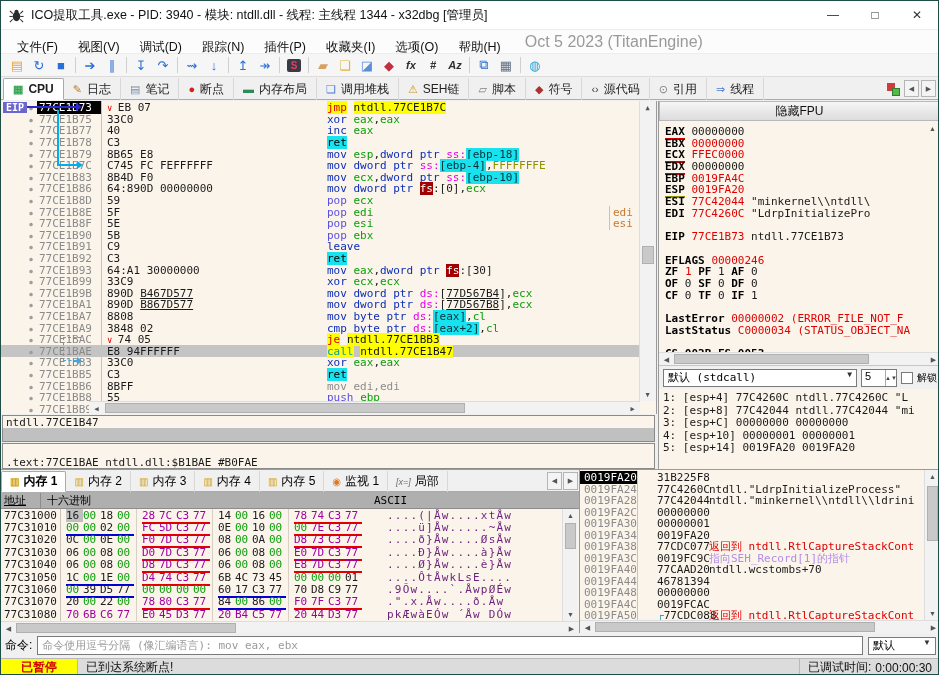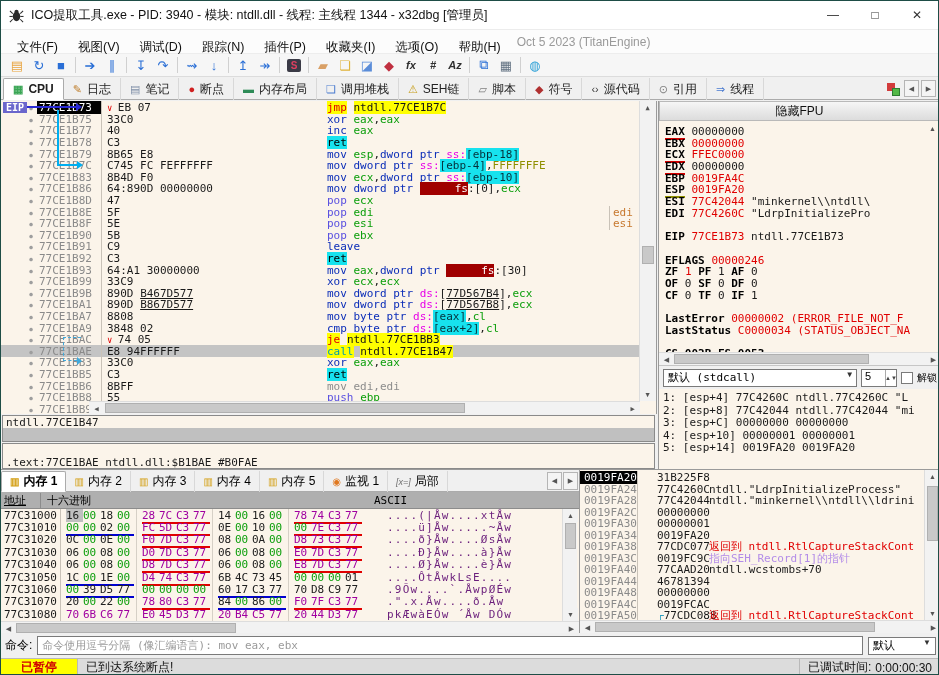--- a/index.html
+++ b/index.html
@@ -10,21 +10,21 @@
 
   
   .titlebar { height:29px; background:#FFFFFF; border-bottom:1px solid #ECECEC;
               display:flex; align-items:center; padding-left:8px; }
   .titlebar .ttl { font-size:12.5px; color:#111; margin-left:7px; flex:1; overflow:hidden; }
   .winbtn { width:42px; height:29px; display:flex; align-items:center; justify-content:center;
             font-size:12px; color:#333; }
   .menubar { height:24px; background:#FCFCFC; border-bottom:1px solid #EDEDED;
              display:flex; align-items:center; padding-left:6px; }
   .menuitem { font-size:12.5px; color:#111; padding:0 10px;margin-top:12px; }
-  .buildnote { font-size:12px; color:#9A9A9A; margin-left:6px; }
+  .buildnote { font-size:16px; color:#9A9A9A; margin-left:14px; }
   .toolbar { height:23px; background:#F6F6F6; border-bottom:1px solid #DCDCDC;
              display:flex; align-items:center; padding-left:5px; }
   .tbtn { width:22px; height:20px; display:flex; align-items:center; justify-content:center;
           font-size:13px; }
   .tbtn.textic { font-size:11px; font-style:italic; font-weight:bold; }
   .tbtn.badge span { background:#3A3A46; color:#E04060; font-size:10px; font-weight:bold;
           padding:1px 4px; border-radius:2px; }
   .tsep { width:1px; height:16px; background:#D0D0D0; margin:0 3px; }
   .tabrow { height:23px; background:#F0F0F0; border-bottom:1px solid #ABABAB;
             display:flex; align-items:flex-end; padding-left:2px; position:relative; }
@@ -54,21 +54,21 @@
   .dotc { width:12px; text-align:center; color:#9E9E9E; font-size:6px; }
   .acol { width:64px; color:#8A8A8A; padding-left:2px; }
   .acol.eip { background:#000; color:#FFF; }
   .bcol { width:226px; border-left:1px solid #C9C2B8; padding-left:5px; }
   .icol { width:282px; }
   .ccol { flex:1; border-left:1px solid #C9C2B8; padding-left:3px; color:#C7782E; }
   .sg { display:inline; }
   .mn  { color:#0B2DB8; } .pp { color:#5A50E0; } .reg { color:#0A9E0A; }
   .seg { color:#E800E8; } .num { color:#8F8F00; }
   .mem { background:#17E2EE; color:#05303A; }
-  .fsr { background:#A00000; color:#FFF;padding-left:35px; }
+  .fsr { background:#A00000; color:#FFF; }
   .yr  { background:#FFFF00; color:#E00000; }
   .yb  { background:#FFFF00; color:#141414; }
   .yc  { background:#FFFF00; color:#009EAE; }
   .ret { background:#17E2EE; color:#000; }
   .dim { color:#8C8C8C; }
   .ua  { text-decoration:underline; }
   .ub  { text-decoration:underline; }
   .brm { color:#E00000; font-size:9px; }
   
   .jg { position:absolute; pointer-events:none; }
@@ -405,21 +405,21 @@
             <span class="dotc">●</span>
             <span class="acol">77CE1B86</span>
             <span class="bcol"><span class="sg ">64:890D 00000000</span></span>
             <span class="icol"><span class="sg mn">mov</span><span class="sg "> </span><span class="sg mn">dword ptr </span><span class="sg fsr">fs</span><span class="sg ">:[0],</span><span class="sg reg">ecx</span></span>
             <span class="ccol"></span>
           </div>
           <div class="drow">
             <span class="gcol"></span>
             <span class="dotc">●</span>
             <span class="acol">77CE1B8D</span>
-            <span class="bcol"><span class="sg ">47</span></span>
+            <span class="bcol"><span class="sg ">59</span></span>
             <span class="icol"><span class="sg pp">pop</span><span class="sg "> </span><span class="sg reg">ecx</span></span>
             <span class="ccol"></span>
           </div>
           <div class="drow">
             <span class="gcol"></span>
             <span class="dotc">●</span>
             <span class="acol">77CE1B8E</span>
             <span class="bcol"><span class="sg ">5F</span></span>
             <span class="icol"><span class="sg pp">pop</span><span class="sg "> </span><span class="sg reg">edi</span></span>
             <span class="ccol">edi</span>

